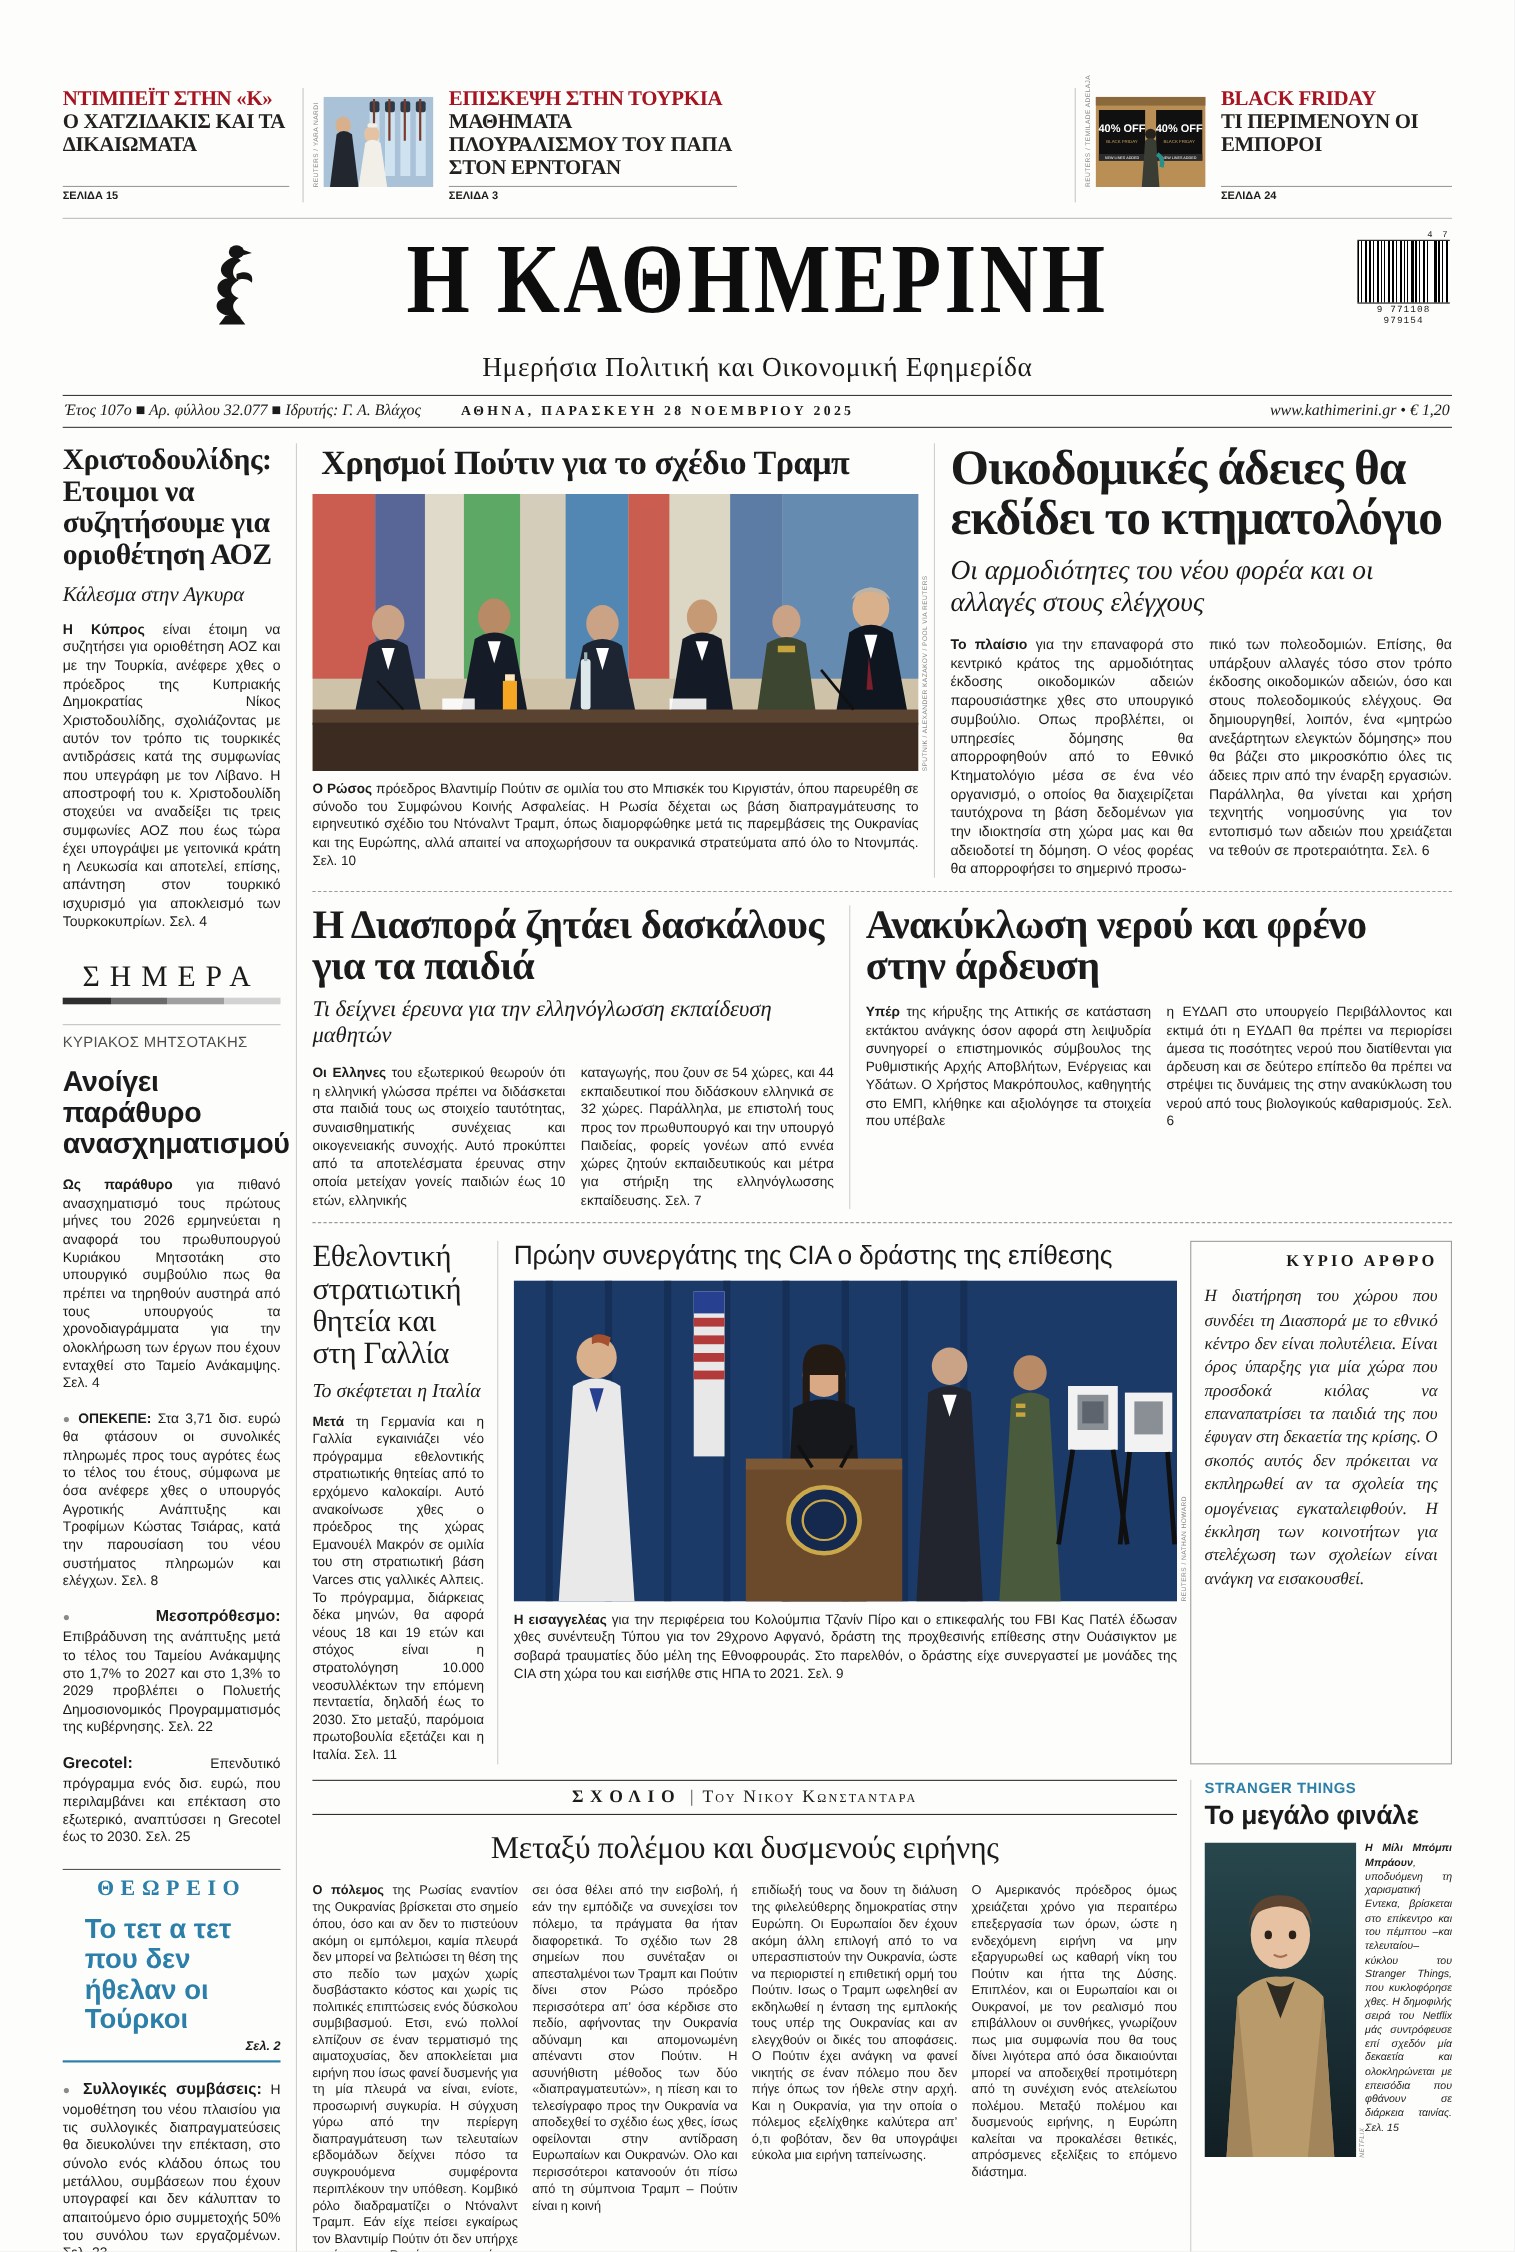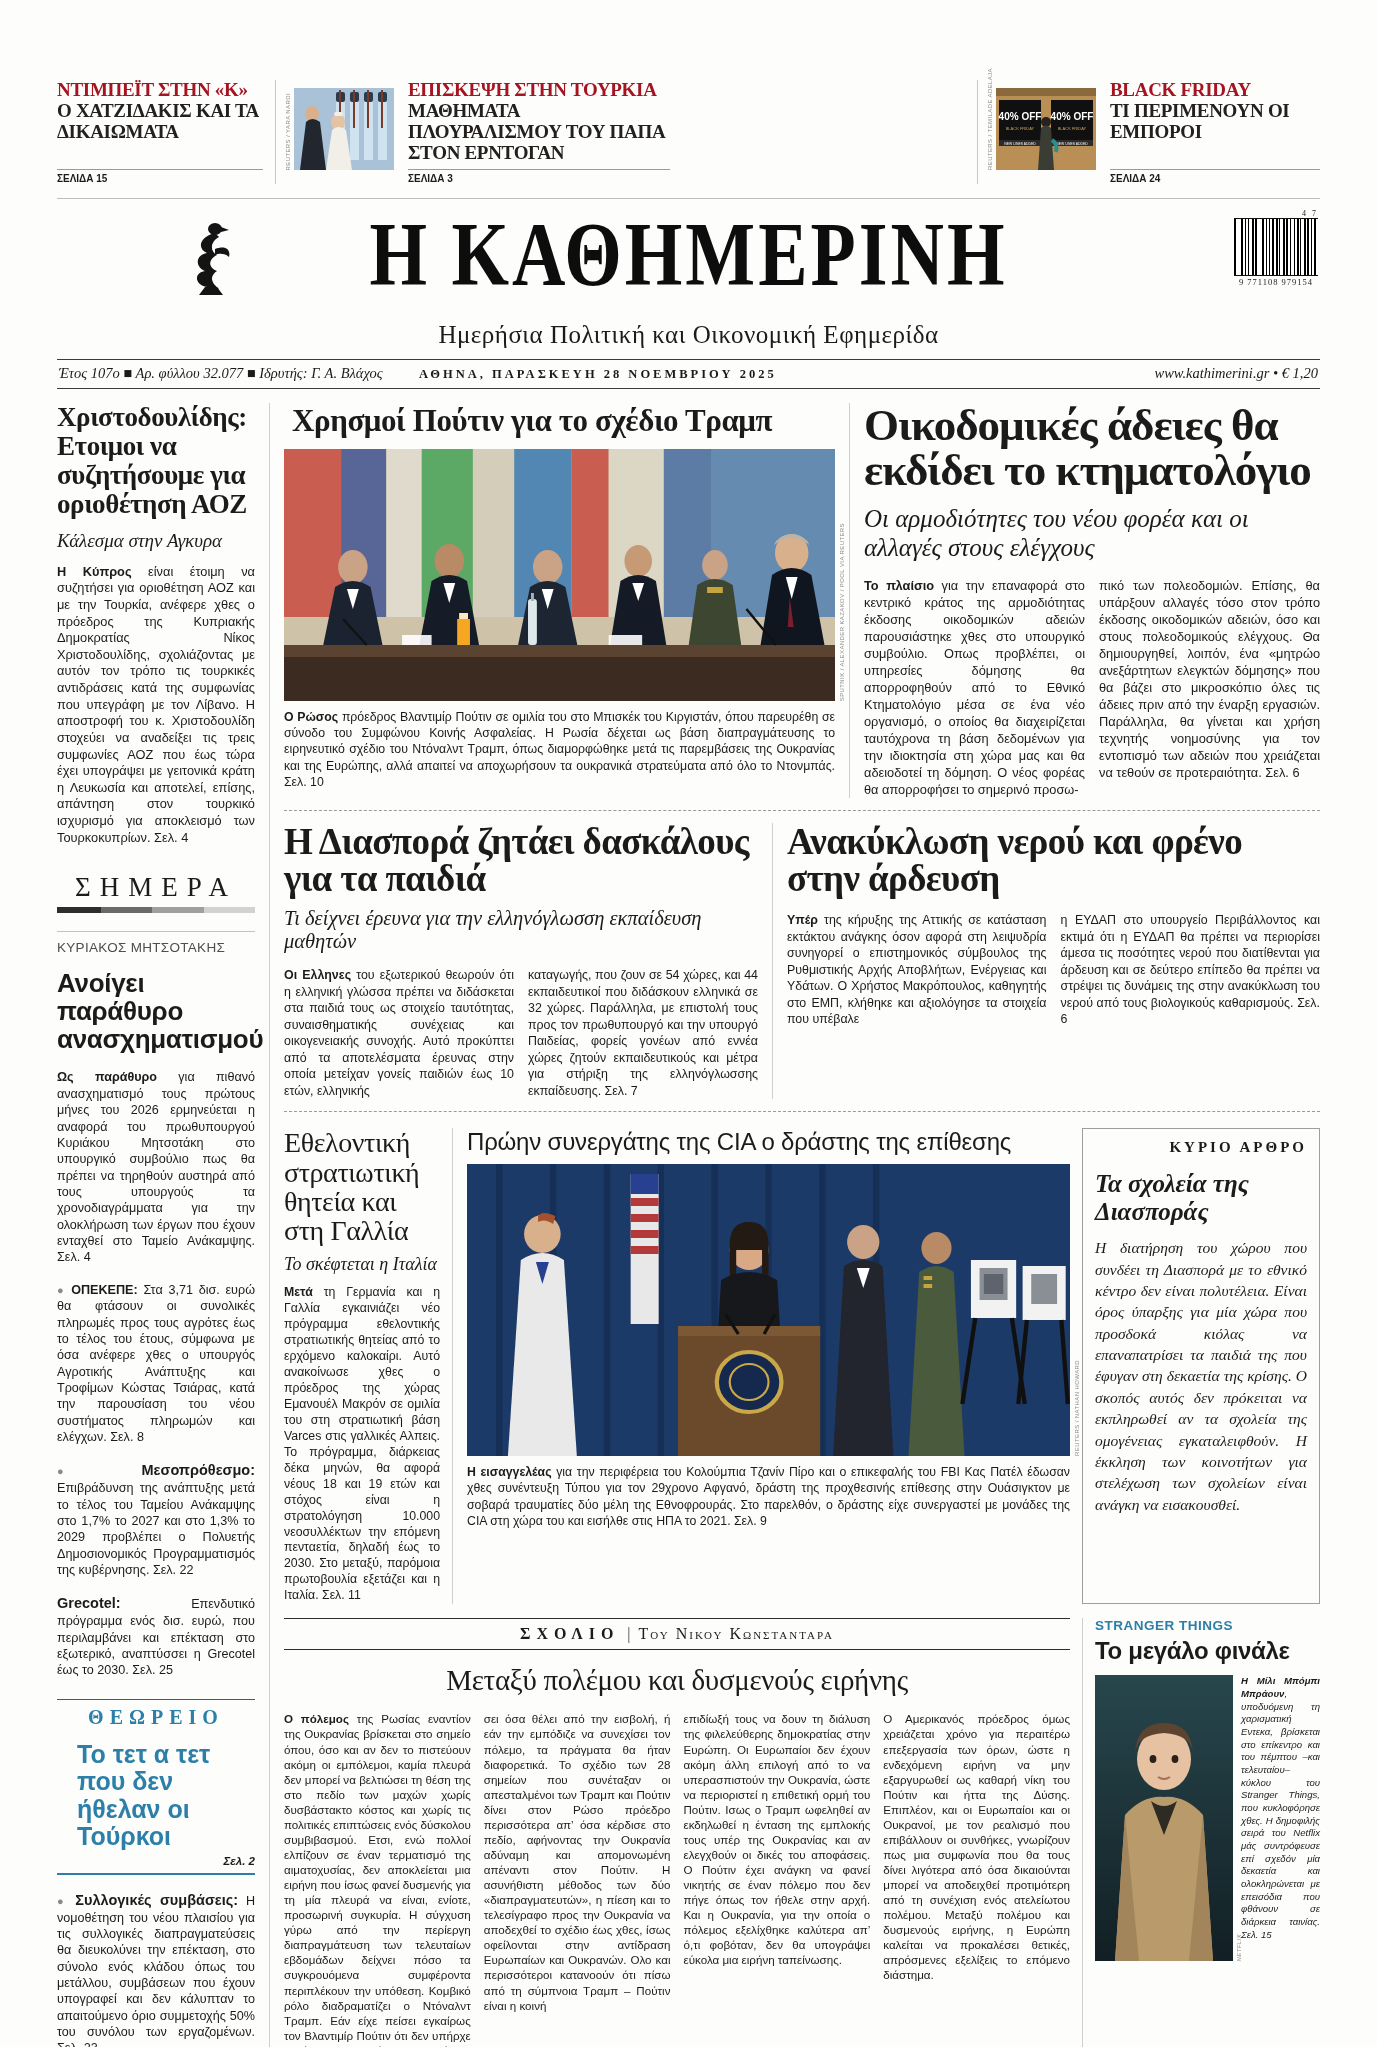--- a/index.html
+++ b/index.html
@@ -29,21 +29,21 @@
   .rule-light { border-top:1px solid #bdbdbd; margin-top:14px; }
 
   
   .masthead { position:relative; margin-top:10px; height:108px; }
   .mast-center { position:absolute; left:0; right:0; top:0; text-align:center; }
   .eagle { position:absolute; left:128px; top:6px; }
   .mast-title {
     display:inline-block; font-weight:bold; font-size:74px; letter-spacing:3px;
     transform:scaleY(1.22); transform-origin:top; color:#0d0d0d; line-height:1;
   }
-  .barcode-wrap { position:absolute; right:2px; top:0; width:84px; text-align:center; font-family:Liberation Serif, serif; }
+  .barcode-wrap { position:absolute; right:2px; top:0; width:84px; text-align:center; font-family:Liberation Mono, monospace; }
   .barcode-top { text-align:right; font-size:8px; letter-spacing:2px; }
   .barcode {
     height:58px; border:1px solid #111; border-left:none; border-right:none;
     background:repeating-linear-gradient(90deg,#000 0 1.5px,#fff 1.5px 3.5px,#000 3.5px 4.2px,#fff 4.2px 7px,#000 7px 9px,#fff 9px 10.5px);
   }
   .barcode-num { font-size:8.5px; letter-spacing:1px; margin-top:1px; }
 
   .mast-sub { text-align:center; font-size:25px; margin-top:4px; letter-spacing:.5px; }
   .dbl-rule { border-top:1.5px solid #3c3c3c; margin-top:10px; }
   .dateline { display:flex; align-items:baseline; padding:5px 2px 6px; border-bottom:1.5px solid #3c3c3c; }
@@ -437,21 +437,20 @@
                 <line x1="552" y1="156" x2="558" y2="240" stroke="#101010" stroke-width="4"></line>
               </g>
             </svg>
             <span class="vcredit" style="left:auto; right:-10px">REUTERS / NATHAN HOWARD</span>
           </div>
           <div class="caption"><b>Η εισαγγελέας</b><span> για την περιφέρεια του Κολούμπια Τζανίν Πίρο και ο επικεφαλής του FBI Κας Πατέλ έδωσαν χθες συνέντευξη Τύπου για τον 29χρονο Αφγανό, δράστη της προχθεσινής επίθεσης στην Ουάσιγκτον με σοβαρά τραυματίες δύο μέλη της Εθνοφρουράς. Στο παρελθόν, ο δράστης είχε συνεργαστεί με μονάδες της CIA στη χώρα του και εισήλθε στις ΗΠΑ το 2021. Σελ. 9</span></div>
         </div>
 
         <div class="kyrio">
           <div class="kyrio-h">ΚΥΡΙΟ ΑΡΘΡΟ</div>
-          <div class="kyrio-t">Τα σχολεία της Διασποράς</div>
           <div class="kyrio-b">Η διατήρηση του χώρου που συνδέει τη Διασπορά με το εθνικό κέντρο δεν είναι πολυτέλεια. Είναι όρος ύπαρξης για μία χώρα που προσδοκά κιόλας να επαναπατρίσει τα παιδιά της που έφυγαν στη δεκαετία της κρίσης. Ο σκοπός αυτός δεν πρόκειται να εκπληρωθεί αν τα σχολεία της ομογένειας εγκαταλειφθούν. Η έκκληση των κοινοτήτων για στελέχωση των σχολείων είναι ανάγκη να εισακουσθεί.</div>
         </div>
       </div>
 
       <div class="rowD">
         <div class="scholio">
           <div class="sch-band">
             <span class="sch-label">ΣΧΟΛΙΟ</span>
             <span style="color:#444">&nbsp;|&nbsp;</span>
             <span class="sch-author">Του Νικου Κωνσταντάρα</span>

